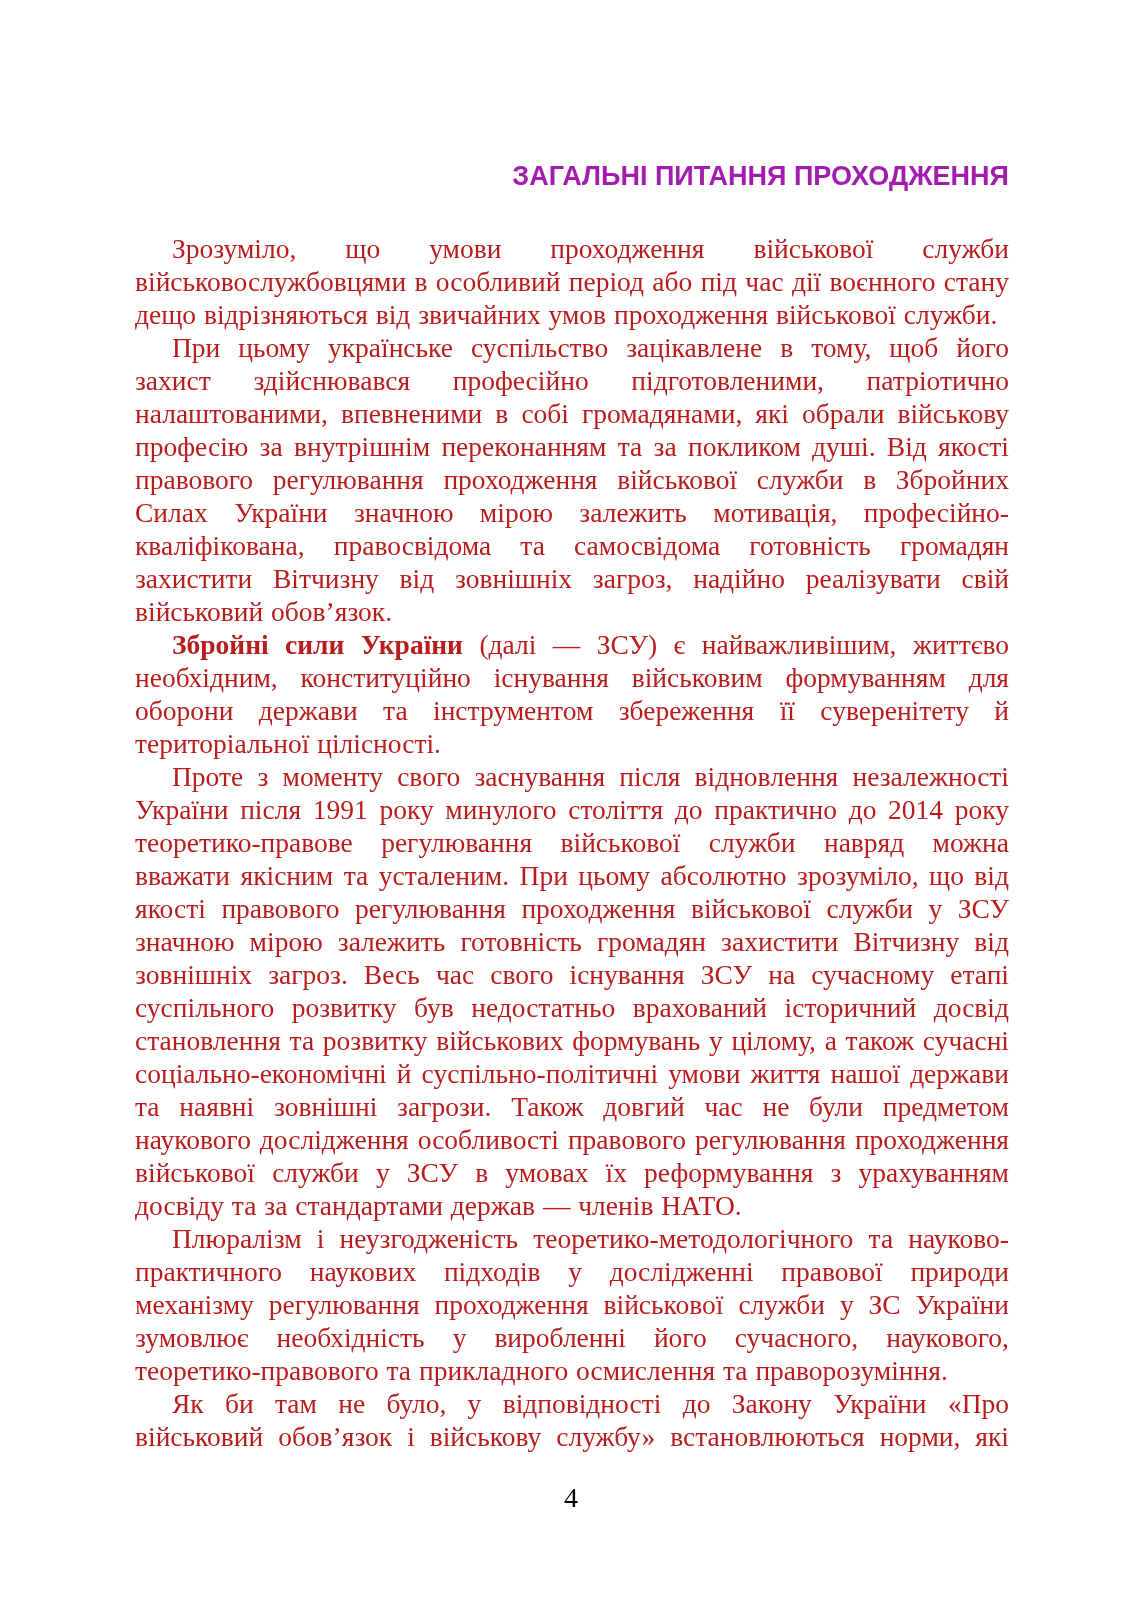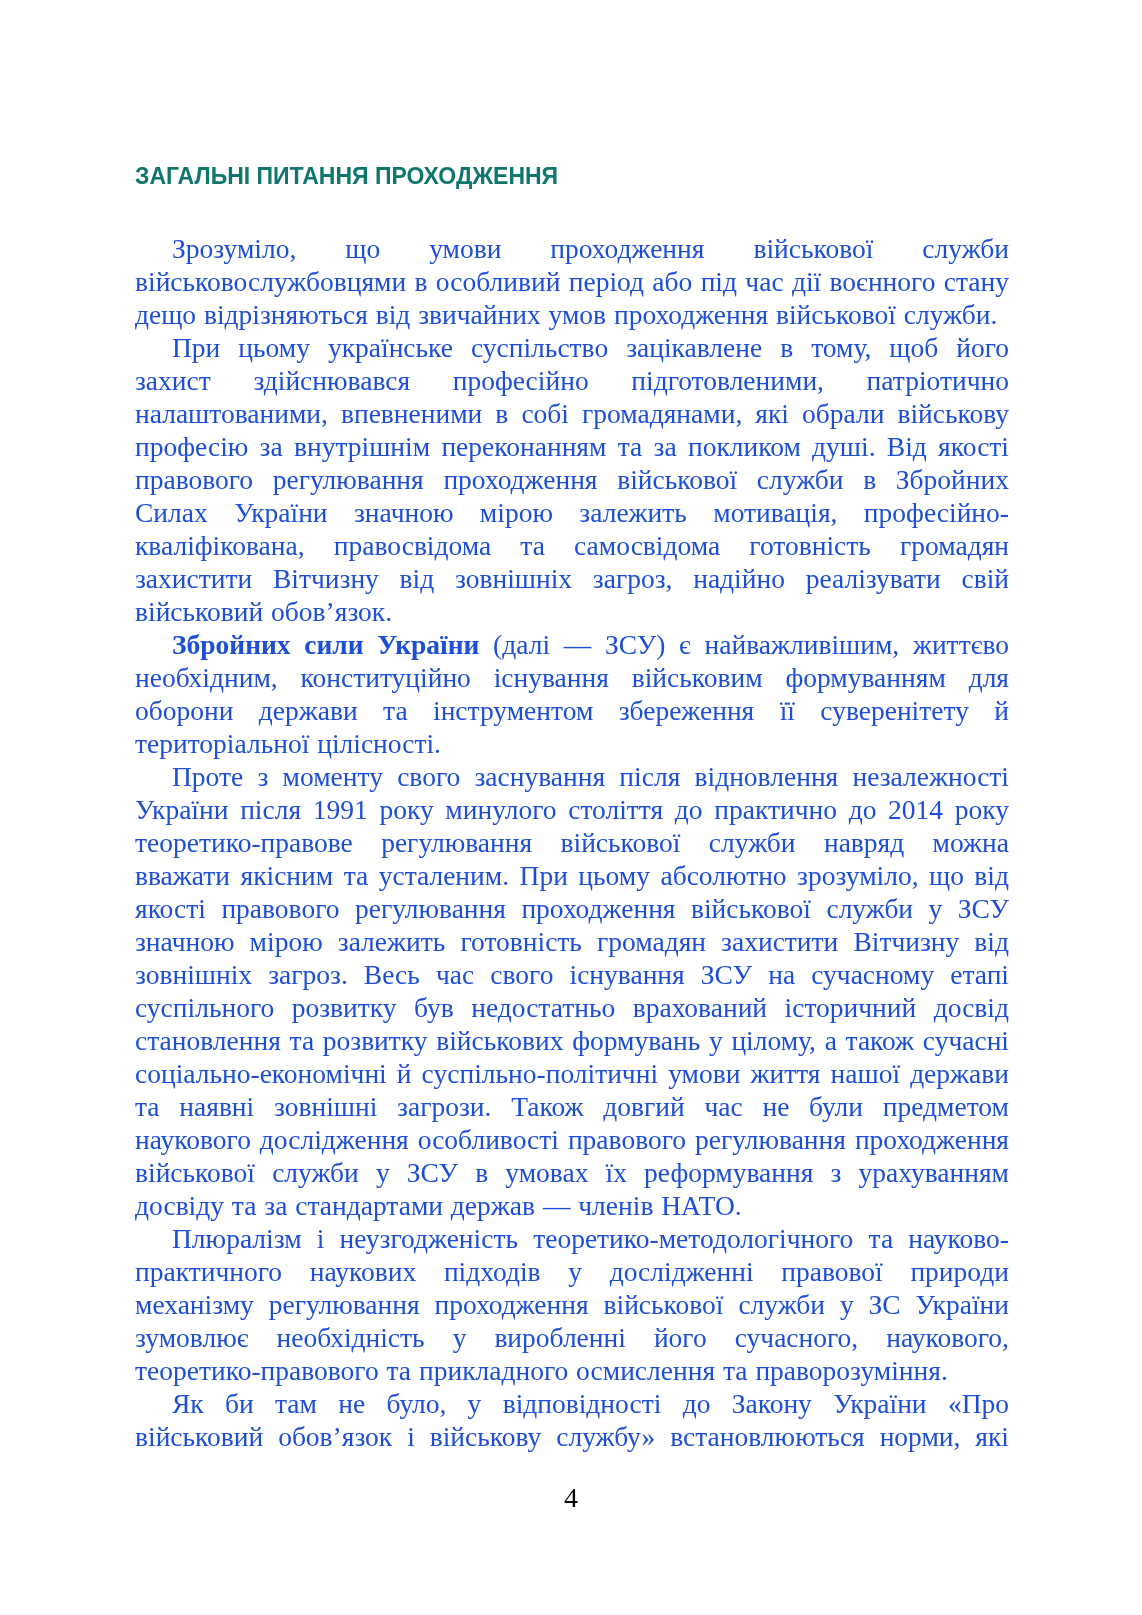--- a/index.html
+++ b/index.html
@@ -19,38 +19,38 @@
     width: 1142px;
     height: 1615px;
     box-sizing: border-box;
     padding: 156px 133px 0 135px;
     background: #ffffff;
     color: #000000;
   }
   .title {
     font-family: "Liberation Sans", "DejaVu Sans", sans-serif;
     font-weight: bold;
-    font-size: 23px;
+    font-size: 27px;
     line-height: 40px;
-    text-align: left;
+    text-align: right;
     margin: 0 0 36px 0;
-    color: #0f766e;
+    color: #a21caf;
   }
   .title-line {
     display: block;
     white-space: nowrap;
   }
   .para {
     font-family: "Liberation Serif", "DejaVu Serif", serif;
     font-size: 27.5px;
     line-height: 33px;
     text-align: justify;
     text-indent: 37px;
     margin: 0;
-    color: #1d4ed8;
+    color: #b91c1c;
     word-spacing: 1px;
   }
   .para .lead {
     font-weight: bold;
   }
   .para.last {
     text-align-last: justify;
   }
   .page-number {
     position: absolute;
@@ -69,21 +69,21 @@
 <div class="page">
 
   <h1 class="title">
     <span class="title-line">ЗАГАЛЬНІ ПИТАННЯ ПРОХОДЖЕННЯ</span>
   </h1>
 
   <p class="para">Зрозуміло, що умови проходження військової служби військовослужбовцями в особливий період або під час дії воєнного стану дещо відрізняються від звичайних умов проходження військової служби.</p>
 
   <p class="para">При цьому українське суспільство зацікавлене в тому, щоб його захист здійснювався професійно підготовленими, патріотично налаштованими, впевненими в собі громадянами, які обрали військову професію за внутрішнім переконанням та за покликом душі. Від якості правового регулювання проходження військової служби в Збройних Силах України значною мірою залежить мотивація, професійно-кваліфікована, правосвідома та самосвідома готовність громадян захистити Вітчизну від зовнішніх загроз, надійно реалізувати свій військовий обов’язок.</p>
 
-  <p class="para"><strong class="lead">Збройних сили України</strong><span> (далі — ЗСУ) є найважливішим, життєво необхідним, конституційно існування військовим формуванням для оборони держави та інструментом збереження її суверенітету й територіальної цілісності.</span></p>
+  <p class="para"><strong class="lead">Збройні сили України</strong><span> (далі — ЗСУ) є найважливішим, життєво необхідним, конституційно існування військовим формуванням для оборони держави та інструментом збереження її суверенітету й територіальної цілісності.</span></p>
 
   <p class="para">Проте з моменту свого заснування після відновлення незалежності України після 1991 року минулого століття до практично до 2014 року теоретико-правове регулювання військової служби навряд можна вважати якісним та усталеним. При цьому абсолютно зрозуміло, що від якості правового регулювання проходження військової служби у ЗСУ значною мірою залежить готовність громадян захистити Вітчизну від зовнішніх загроз. Весь час свого існування ЗСУ на сучасному етапі суспільного розвитку був недостатньо врахований історичний досвід становлення та розвитку військових формувань у цілому, а також сучасні соціально-економічні й суспільно-політичні умови життя нашої держави та наявні зовнішні загрози. Також довгий час не були предметом наукового дослідження особливості правового регулювання проходження військової служби у ЗСУ в умовах їх реформування з урахуванням досвіду та за стандартами держав — членів НАТО.</p>
 
   <p class="para">Плюралізм і неузгодженість теоретико-методологічного та науково-практичного наукових підходів у дослідженні правової природи механізму регулювання проходження військової служби у ЗС України зумовлює необхідність у виробленні його сучасного, наукового, теоретико-правового та прикладного осмислення та праворозуміння.</p>
 
   <p class="para last">Як би там не було, у відповідності до Закону України «Про військовий обов’язок і військову службу» встановлюються норми, які</p>
 
   <div class="page-number">4</div>
 
 </div>

